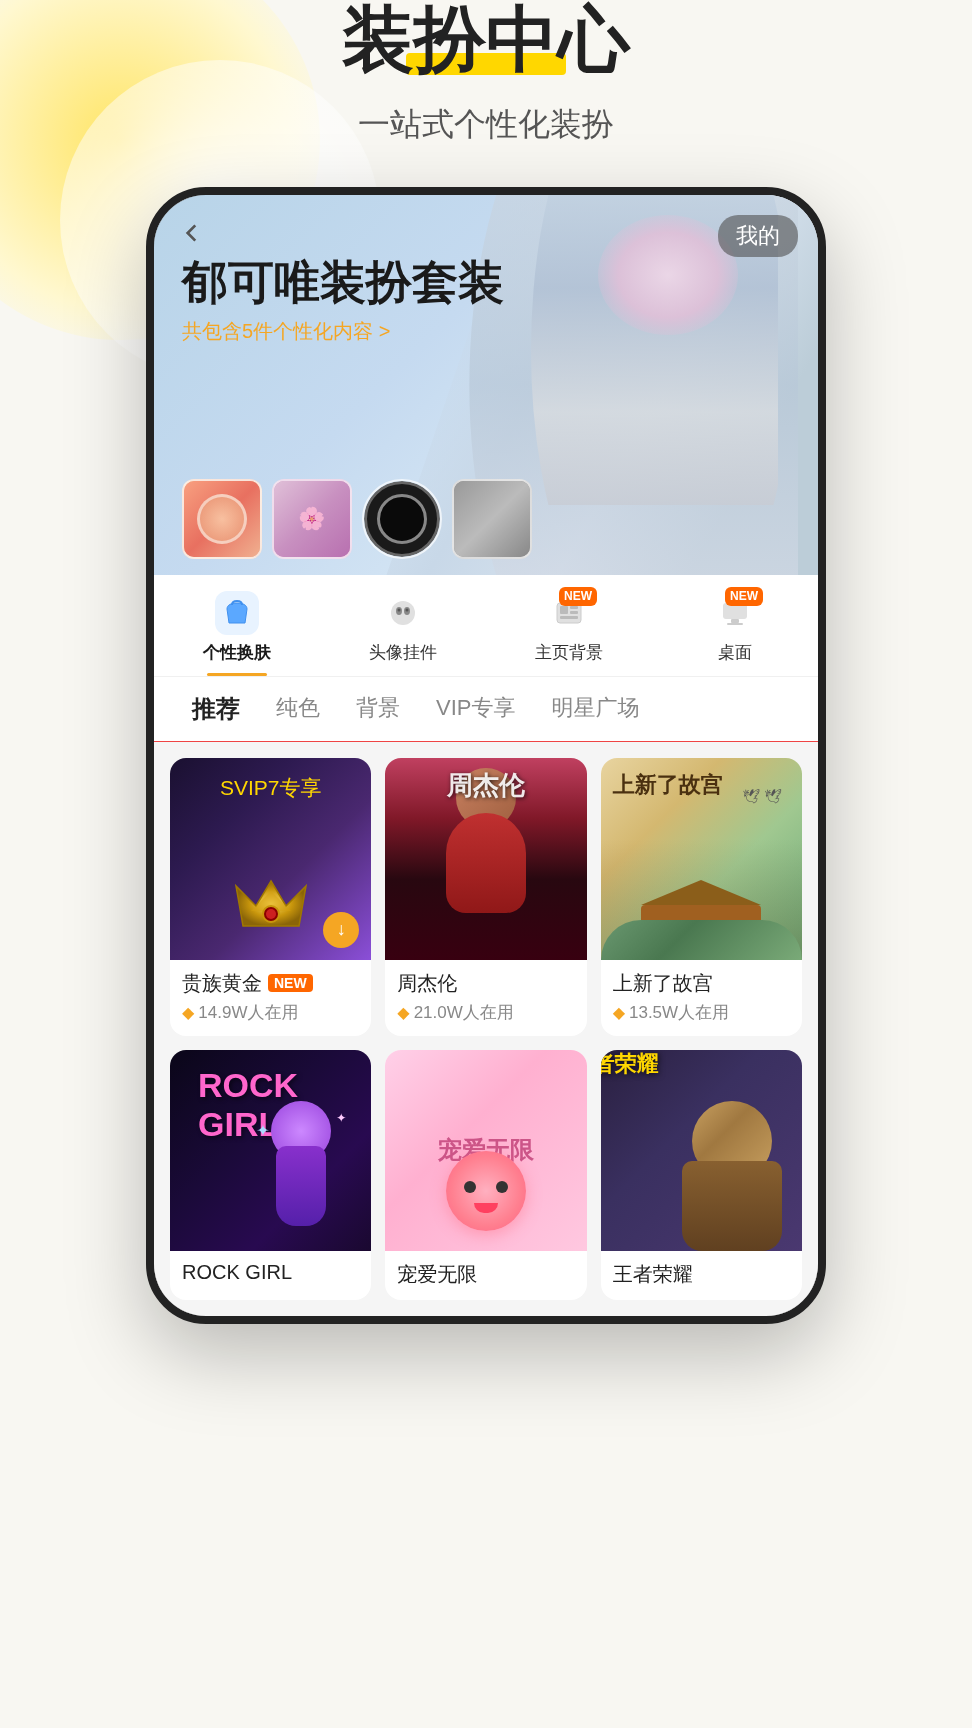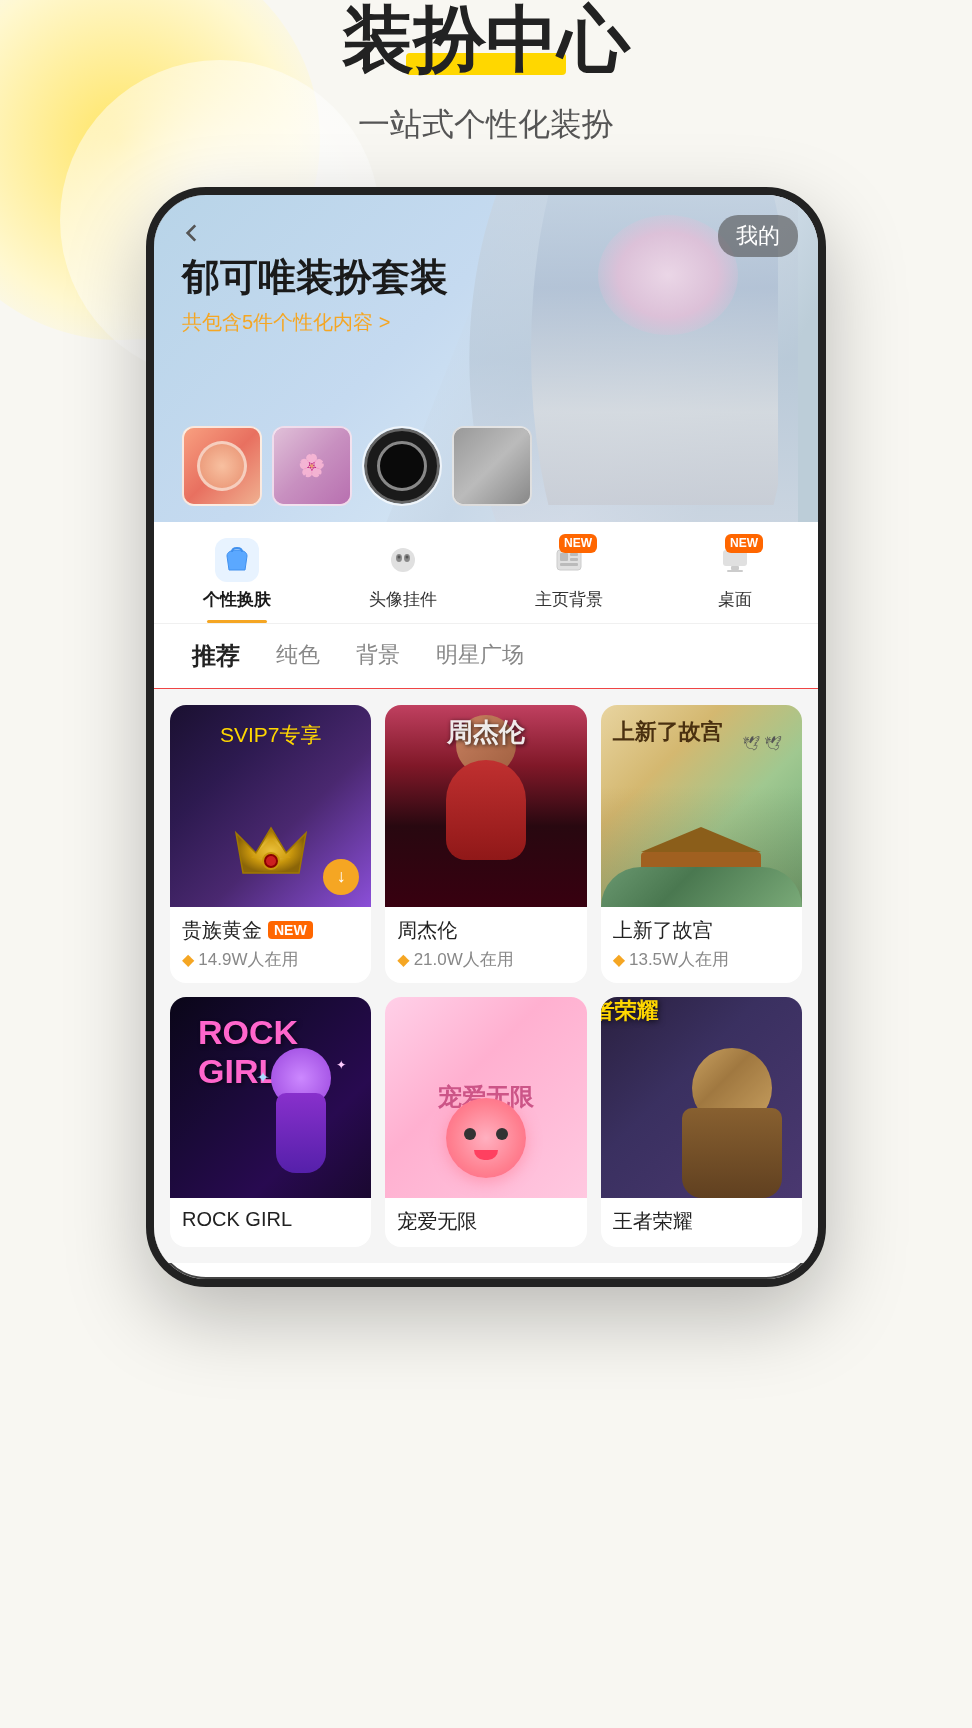--- a/index.html
+++ b/index.html
@@ -91,21 +91,21 @@
     .phone-content {
       width: 100%;
       height: 100%;
       overflow: hidden;
     }
 
     
     .banner-area {
       position: relative;
       width: 100%;
-      height: 327px;
+      height: 380px;
       background: linear-gradient(135deg, #b8d4e8 0%, #c5daf0 40%, #d8e8f5 70%, #e8f0f8 100%);
       overflow: hidden;
     }
     .banner-bg-figure {
       position: absolute;
       right: 0;
       top: 0;
       width: 65%;
       height: 100%;
       background: linear-gradient(120deg, transparent 20%, #c8d8e8 40%, #d4e0ec 60%, #bccdd8 80%);
@@ -147,21 +147,21 @@
       cursor: pointer;
       z-index: 10;
     }
     .banner-text {
       position: absolute;
       left: 28px;
       top: 60px;
       z-index: 10;
     }
     .banner-title {
-      font-size: 38px;
+      font-size: 46px;
       font-weight: 900;
       color: #1a1a1a;
       line-height: 1.2;
     }
     .banner-subtitle {
       font-size: 20px;
       color: #444;
       margin-top: 8px;
     }
     .banner-subtitle span {
@@ -546,20 +546,21 @@
           </div>
           <span class="cat-label">桌面</span>
         </div>
 
       </div>
 
       <div class="sub-tabs">
         <div class="sub-tab active">推荐</div>
         <div class="sub-tab">纯色</div>
         <div class="sub-tab">背景</div>
+        <div class="sub-tab">VIP专享</div>
         <div class="sub-tab">明星广场</div>
       </div>
 
       <div class="items-grid">
 
         <div class="grid-item">
           <div class="item-image item-img-1">
             <div class="item-img-1-label">SVIP7专享</div>
 
             <svg class="crown-icon" viewBox="0 0 80 60">

